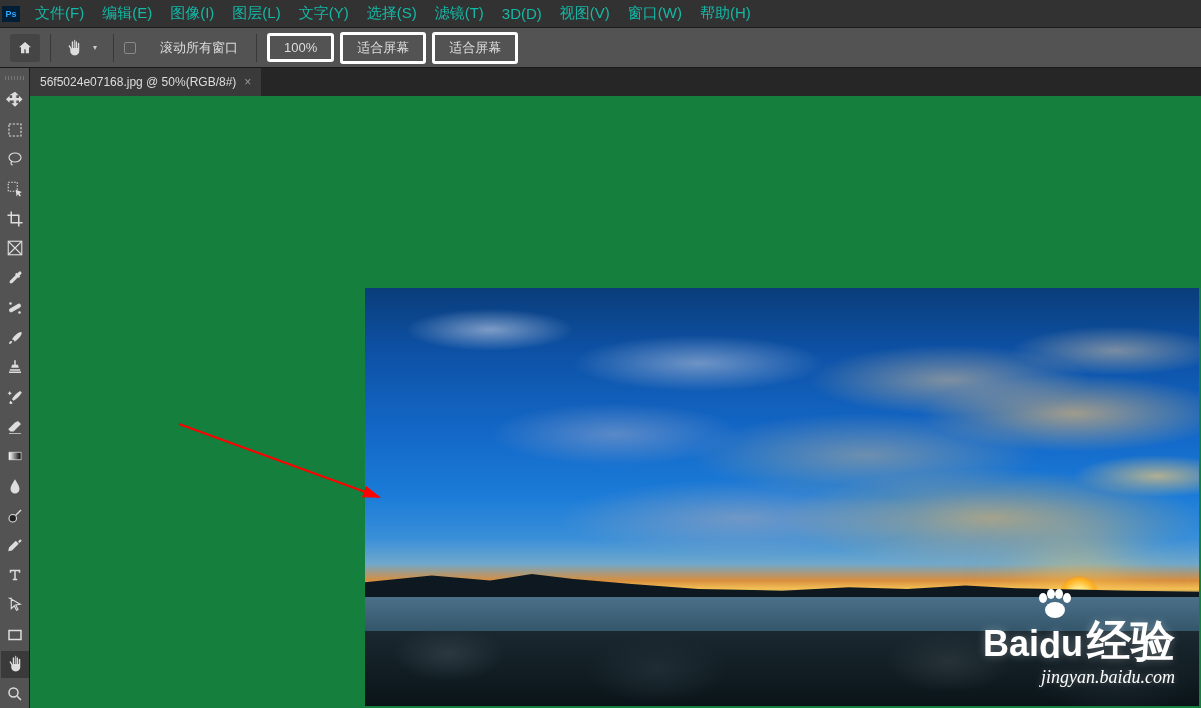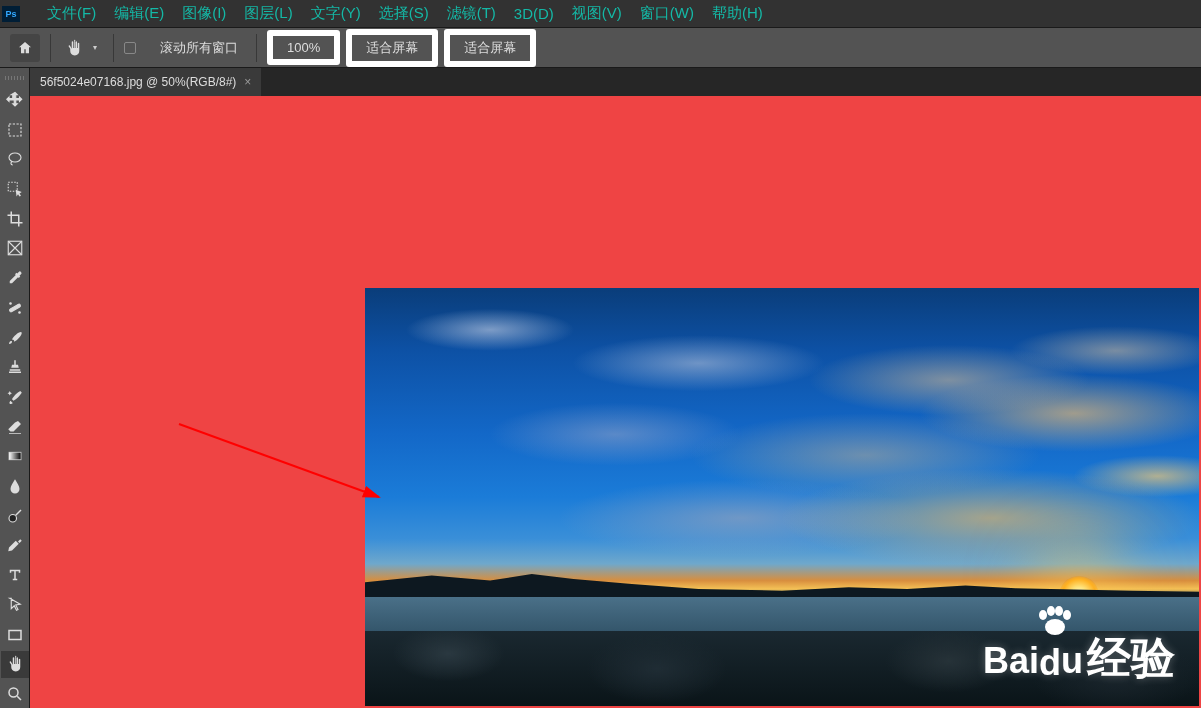--- a/index.html
+++ b/index.html
@@ -25,21 +25,21 @@
 .ps-logo {
   width: 18px;
   height: 16px;
   background: #001e36;
   color: #31a8ff;
   font-size: 9px;
   font-weight: bold;
   display: flex;
   align-items: center;
   justify-content: center;
-  margin-right: 18px;
+  margin-right: 6px;
 }
 .menu-item {
   padding: 20px 9px;
   cursor: pointer;
   font-size: 15px;
   color: #14b8a6;
 }
 
 .options-bar {
   height: 40px;
@@ -81,21 +81,21 @@
   width: 12px;
   height: 12px;
   border: 1px solid #888;
   border-radius: 2px;
   margin-right: 4px;
 }
 .opt-label { font-size: 13px; color: #ddd; margin-right: 8px; margin-left: 14px; }
 .btn {
   padding: 4px 14px;
   background: #535353;
-  border: 6px solid #ffffff;
+  border: 3px solid #ffffff;
   border-radius: 3px;
   font-size: 13px;
   color: #ddd;
   cursor: pointer;
 }
 
 .workspace {
   display: flex;
   height: calc(100% - 68px);
 }
@@ -146,21 +146,21 @@
   color: #ddd;
   gap: 8px;
 }
 .tab-close { color: #999; cursor: pointer; }
 .canvas-viewport {
   position: absolute;
   top: 28px;
   left: 0;
   right: 0;
   bottom: 0;
-  background: #ef4444;
+  background: #15803d;
 }
 
 .image-render {
   position: absolute;
   left: 335px;
   top: 192px;
   width: 834px;
   height: 418px;
   overflow: hidden;
 }
@@ -481,16 +481,17 @@
           <ellipse cx="8" cy="10" rx="4" ry="5" fill="#fff"></ellipse>
           <ellipse cx="16" cy="6" rx="4" ry="5" fill="#fff"></ellipse>
           <ellipse cx="24" cy="6" rx="4" ry="5" fill="#fff"></ellipse>
           <ellipse cx="32" cy="10" rx="4" ry="5" fill="#fff"></ellipse>
           <ellipse cx="20" cy="22" rx="10" ry="8" fill="#fff"></ellipse>
         </svg>
         <div class="wm-main">
           <span class="wm-baidu"><span>Bai</span><span style="position:relative;top:2px">d</span>u</span>
           <span class="wm-jy">经验</span>
         </div>
+        <div class="wm-url">jingyan.baidu.com</div>
       </div>
     </div>
   </div>
 </div>
 
 </body></html>

